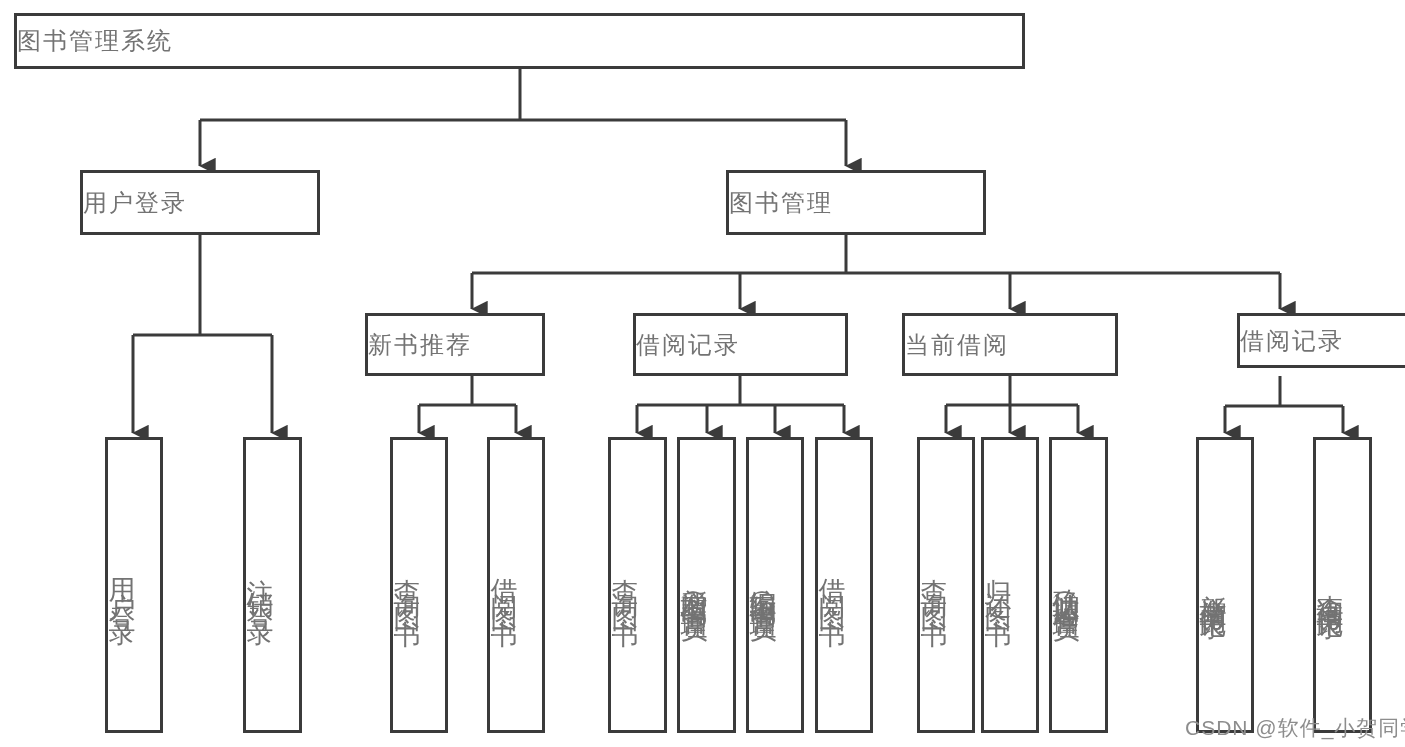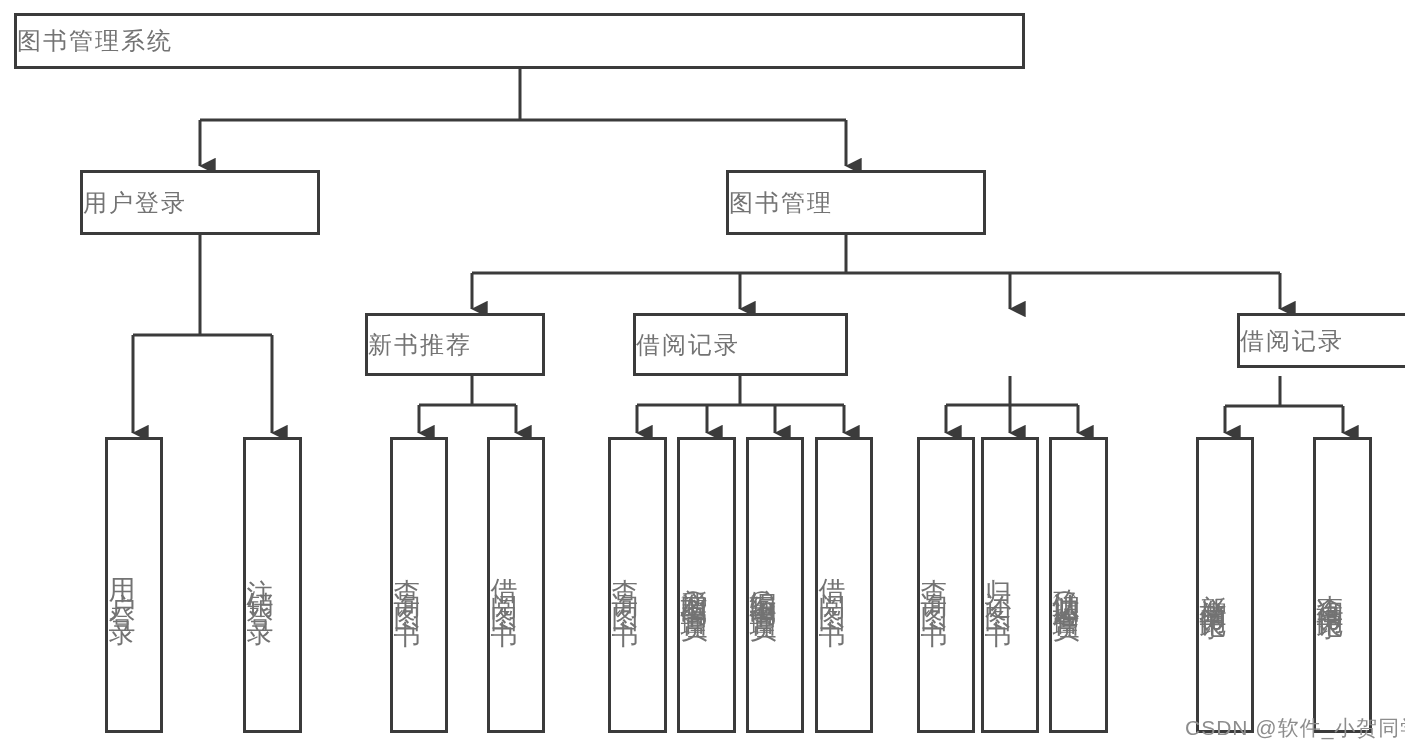--- a/index.html
+++ b/index.html
@@ -105,20 +105,23 @@
   <div class="box h" style="left:726px;top:170px;width:260px;height:65px">
     <span>图书管理</span>
   </div>
 
   <div class="box h" style="left:365px;top:313px;width:180px;height:63px">
     <span>新书推荐</span>
   </div>
   <div class="box h" style="left:633px;top:313px;width:215px;height:63px">
     <span>借阅记录</span>
   </div>
+  <div class="box h" style="left:902px;top:313px;width:216px;height:63px">
+    <span>当前借阅</span>
+  </div>
   <div class="box h" style="left:1237px;top:313px;width:215px;height:55px">
     <span>借阅记录</span>
   </div>
 
   <div class="box v loose" style="left:105px;top:437px;width:58px;height:296px">
     <span class="vt">用户登录</span>
   </div>
   <div class="box v loose" style="left:243px;top:437px;width:59px;height:296px">
     <span class="vt">注销登录</span>
   </div>

